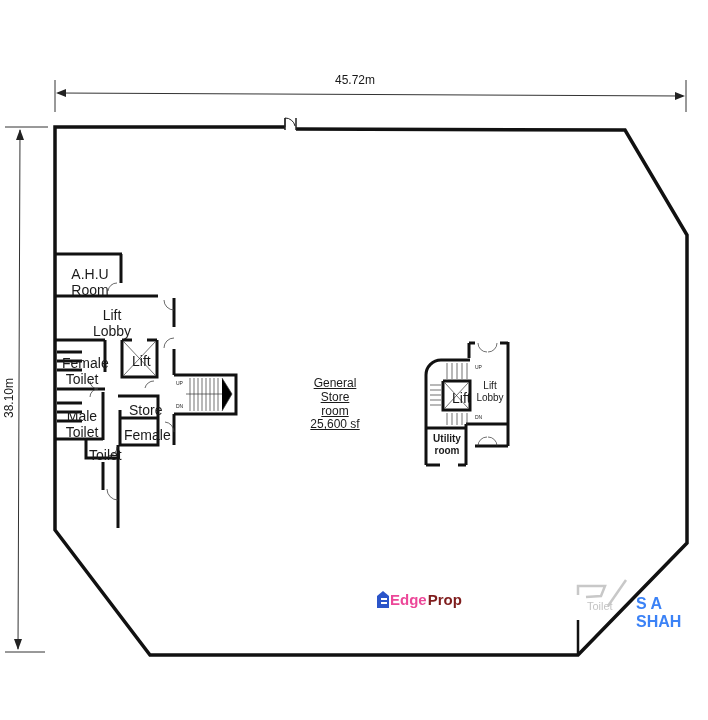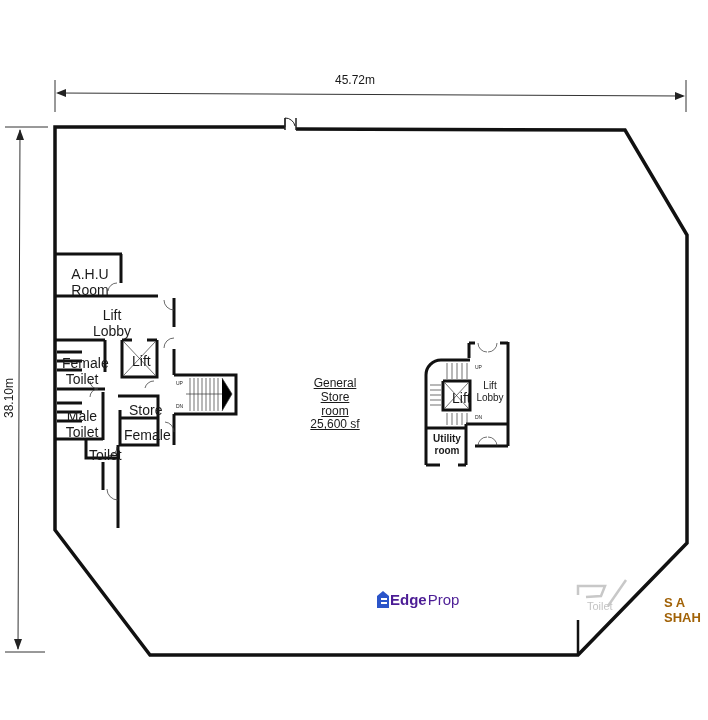--- a/index.html
+++ b/index.html
@@ -6,23 +6,23 @@
   body { width: 708px; height: 720px; position: relative; overflow: hidden;
          font-family: "Liberation Sans", sans-serif; color: #111; }
   svg { position: absolute; left: 0; top: 0; }
   .lbl { position: absolute; text-align: center; line-height: 1.15; color: #1a1a1a; }
   .small { font-size: 14px; }
   .mid { font-size: 10px; }
   .big { font-size: 12px; text-decoration: underline; }
   .dim { font-size: 12px; }
   .vdim { transform: rotate(-90deg); transform-origin: left top; white-space: nowrap; }
   .logo { position: absolute; left: 377px; top: 590px; display: flex; align-items: center; gap: 1px; }
-  .logo-edge { font-weight: bold; font-size: 15px; color: #4c1d95; }
-  .logo-prop { font-weight: normal; font-size: 15px; color: #4c1d95; }
-  .owner { position: absolute; left: 664px; top: 595px; font-weight: bold; font-size: 13px; color: #a16207; }
+  .logo-edge { font-weight: bold; font-size: 15px; color: #ec4899; }
+  .logo-prop { font-weight: bold; font-size: 15px; color: #7f1d1d; }
+  .owner { position: absolute; left: 636px; top: 595px; font-weight: bold; font-size: 16px; color: #3b82f6; }
   .toilet-ghost { position: absolute; left: 587px; top: 600px; font-size: 11px; color: #c4c4c4; }
 </style>
 </head>
 <body>
 
 <svg width="708" height="720" viewBox="0 0 708 720">
 
   <g stroke="#333" stroke-width="1" fill="#222">
     <line x1="55" y1="80" x2="55" y2="112"></line>
     <line x1="686" y1="80" x2="686" y2="112"></line>

